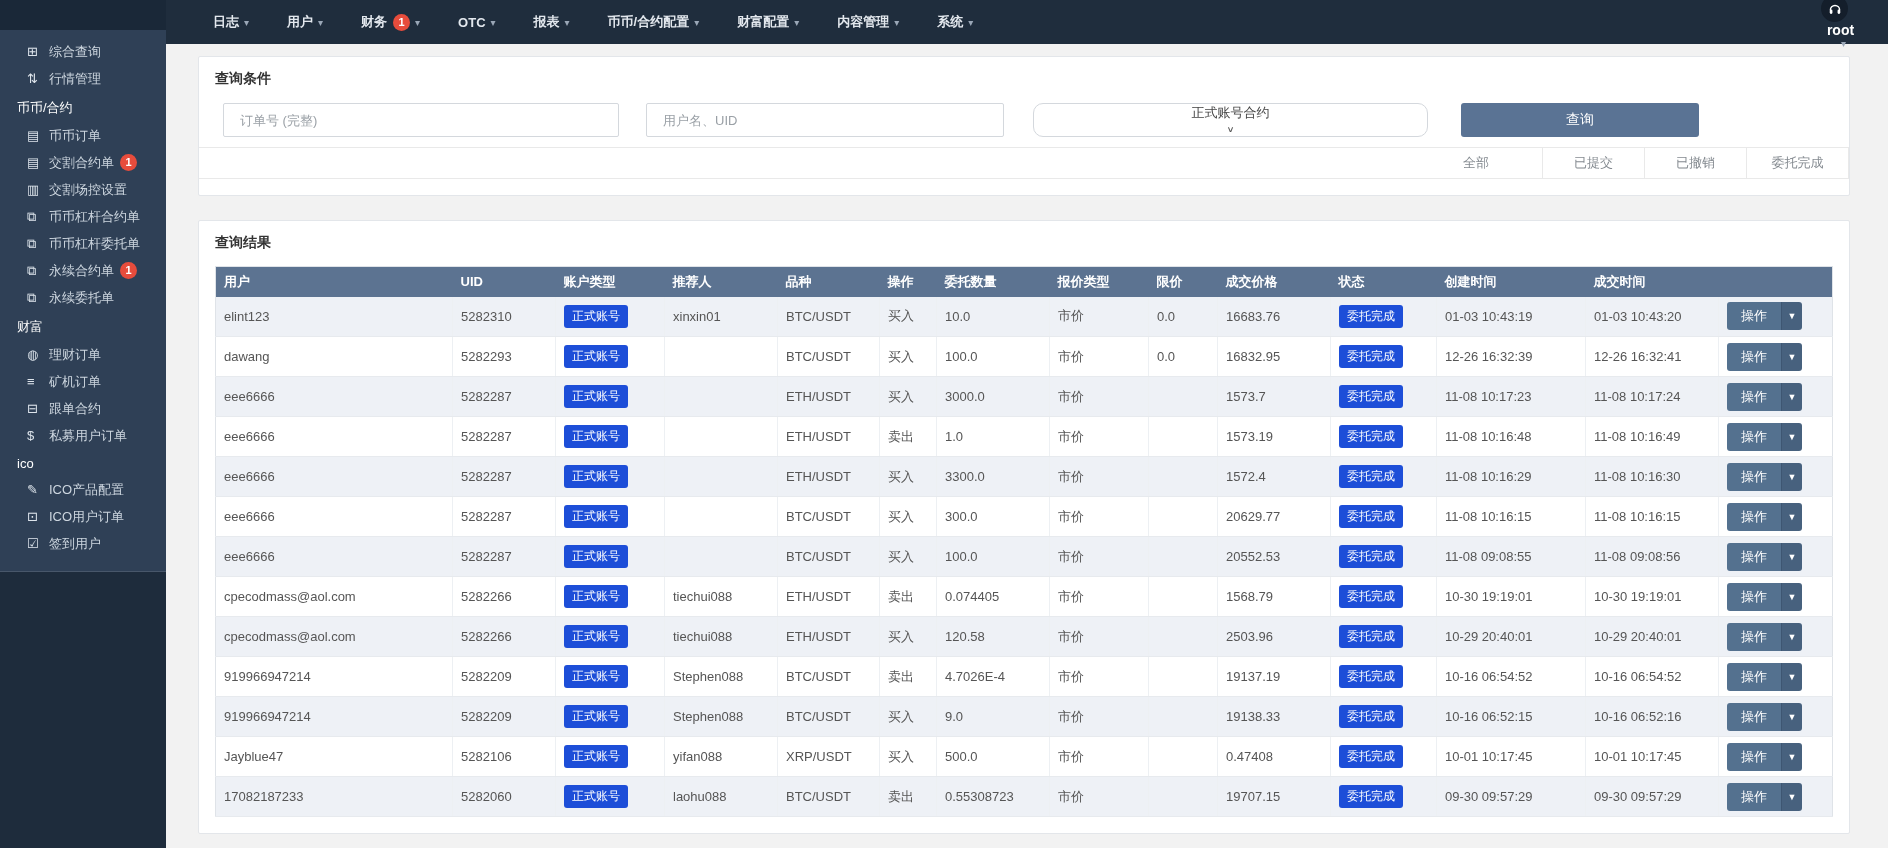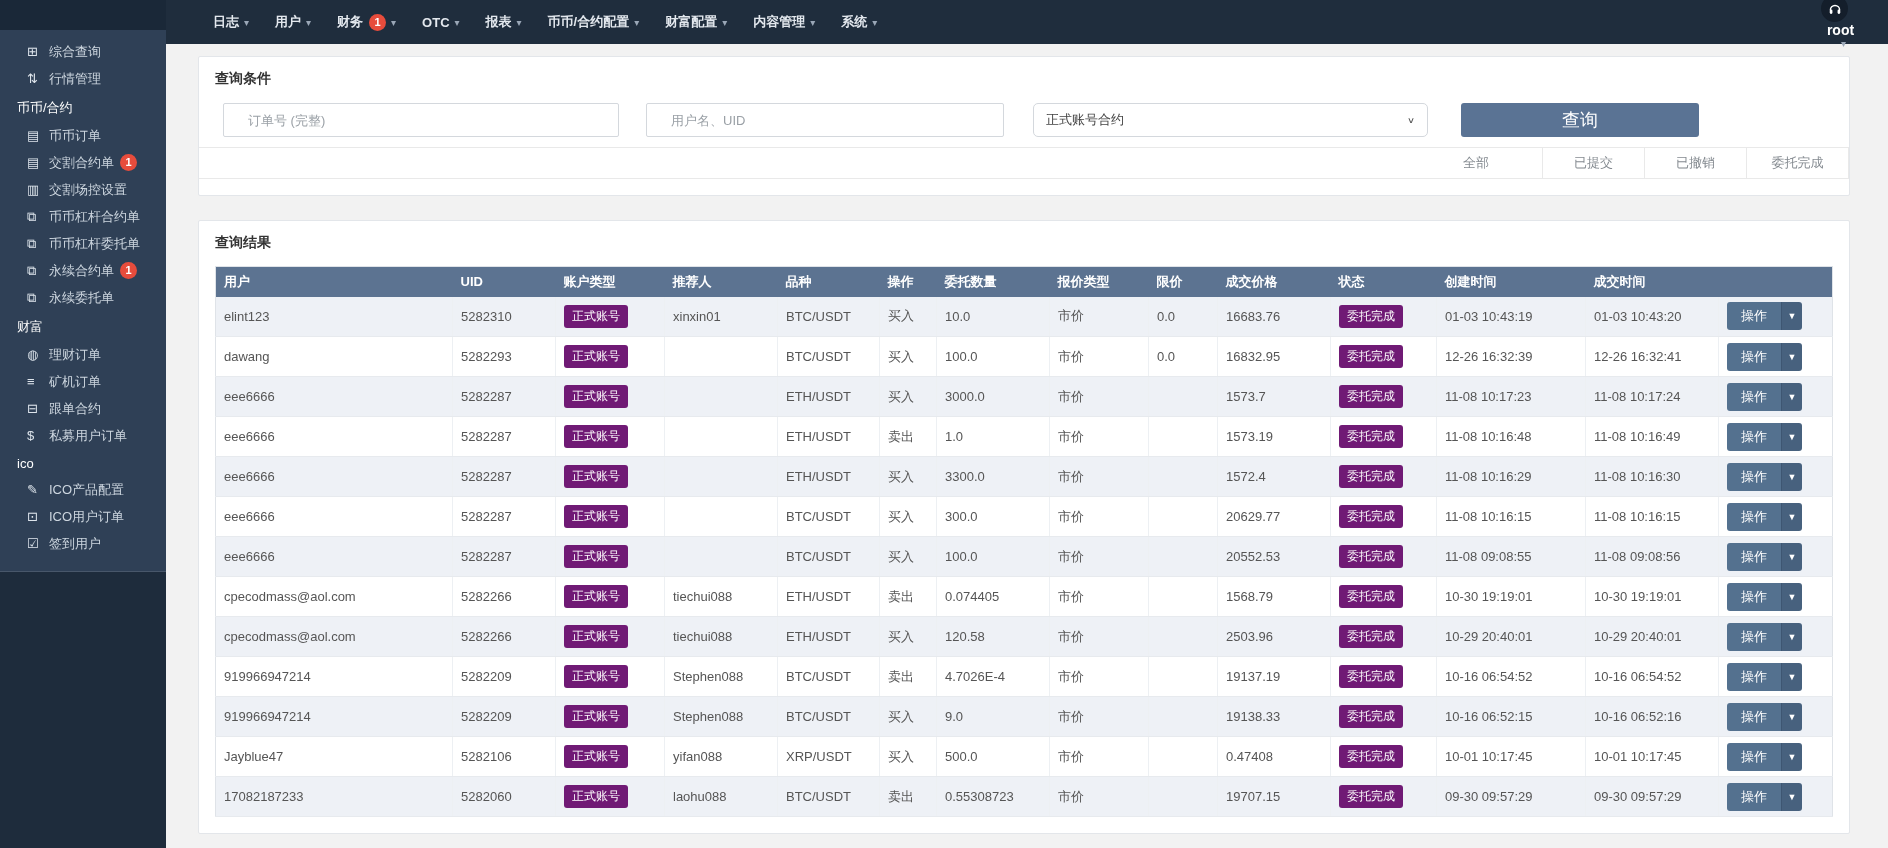--- a/index.html
+++ b/index.html
@@ -2,21 +2,21 @@
 <html><head>
 <meta charset="utf-8">
 <style>
   * { margin:0; padding:0; box-sizing:border-box; }
   html,body { width:1888px; height:848px; overflow:hidden;
     font-family:"Liberation Sans","DejaVu Sans",sans-serif; background:#f2f2f2; }
 
   
   .navbar { position:fixed; top:0; left:0; right:0; height:44px; background:#1f2d3d; z-index:5;
     display:flex; align-items:center; }
-  .nav-menus { display:flex; align-items:center; margin-left:200px; height:100%; }
+  .nav-menus { display:flex; align-items:center; margin-left:200px; height:100%;gap:12px; }
   .nav-item { display:flex; align-items:center; padding:0 13px; height:100%; cursor:pointer; }
   .nav-label { color:#e3e8ee; font-size:13px; font-weight:bold; }
   .nav-item .caret { color:#9aa7b7; font-size:10px; margin-left:5px; }
   .badge-red { display:inline-block; min-width:17px; height:17px; line-height:17px; padding:0 4px;
     margin-left:6px; background:#e74c3c; color:#fff; font-size:11px; font-weight:bold;
     border-radius:9px; text-align:center; }
   .nav-right { margin-left:auto; display:flex; align-items:center; margin-right:28px;flex-direction:column; }
   .avatar { width:27px; height:27px; border-radius:50%; background:#141e2b; display:flex;
     align-items:center; justify-content:center; margin-right:12px; }
   .nav-user { color:#fff; font-size:14px; font-weight:bold; }
@@ -39,50 +39,50 @@
   .main { margin-left:166px; padding:56px 38px 0 32px; }
   .page-title { display:flex; align-items:center; margin-bottom:12px; }
   .title-bar { width:4px; height:19px; background:#2c2c2c; margin-right:8px; }
   .page-title h1 { font-size:19px; color:#333; font-weight:normal; }
 
   .card { background:#fff; border:1px solid #e3e6ea; border-radius:2px; }
   .card-title { font-size:14px; font-weight:bold; color:#333; padding:13px 16px 0 16px; }
 
   .form-row { display:flex; align-items:center; margin:15px 24px 0 24px; }
   .txt-input { width:396px; height:34px; border:1px solid #d4d8dd; border-radius:2px;
-    padding:0 24px; font-size:13px; color:#333; outline:none; }
+    padding:0 16px; font-size:13px; color:#333; outline:none; }
   .txt-input::placeholder { color:#9aa0a6; }
   .txt-input + .txt-input { margin-left:27px; width:358px; }
-  .select { width:395px; height:34px; border:1px solid #d4d8dd; border-radius:5px; margin-left:29px;
+  .select { width:395px; height:34px; border:1px solid #d4d8dd; border-radius:10px; margin-left:29px;
     display:flex; align-items:center; justify-content:space-between; padding:0 12px;
-    font-size:13px; color:#444; cursor:pointer; background:#fff; }
+    font-size:13px; color:#444; cursor:pointer; background:#fff;flex-direction:column; }
   .select .sel-caret { color:#555; font-size:11px; transform:scaleY(.75); }
   .btn-search { width:238px; height:34px; margin-left:33px; background:#5a7394; color:#fff;
-    border:none; border-radius:3px; font-size:18px; cursor:pointer; }
+    border:none; border-radius:3px; font-size:14px; cursor:pointer; }
 
   .tabs { display:flex; margin-top:10px; border-top:1px solid #e9e9e9; border-bottom:1px solid #e9e9e9;justify-content:flex-end; }
   .tab { width:102px; height:30px; line-height:30px; text-align:center; color:#848a90;
     font-size:13px; border-right:1px solid #e9e9e9; cursor:pointer; }
   .tab:first-child { width:133px; }
   .card.query { padding-bottom:16px; }
 
   .card.results { margin-top:24px; padding:13px 16px 16px 16px; min-height:560px; }
   .card.results .card-title { padding:0; }
 
   table.grid { width:100%; border-collapse:collapse; table-layout:fixed; margin-top:14px;
     border:1px solid #dfe3e8; }
   table.grid th { background:#5c7391; color:#fff; font-size:13px; font-weight:bold;
     height:30px; text-align:left; padding:0 8px; overflow:hidden; white-space:nowrap; }
   table.grid td { height:40px; font-size:13px; color:#555; padding:0 8px;
     border-bottom:1px solid #e7eaee; border-right:1px solid #edf0f3; overflow:hidden; white-space:nowrap; }
   table.grid td:last-child { border-right:none; }
   table.grid tbody tr:nth-child(odd) { background:#eef1f6; }
   table.grid tbody tr:nth-child(even) { background:#fff; }
 
-  .badge-green { display:inline-block; background:#701a75; color:#fff; font-size:12px;
+  .badge-green { display:inline-block; background:#1d4ed8; color:#fff; font-size:12px;
     padding:3px 8px; border-radius:3px; }
 
   .split-btn { display:inline-flex; cursor:pointer; }
   .split-main { background:#54718f; color:#fff; font-size:13px; padding:5px 14px;
     border-radius:3px 0 0 3px; }
   .split-caret { background:#47617e; color:#fff; width:21px; display:flex; align-items:center;
     justify-content:center; font-size:9px; border-radius:0 3px 3px 0; border-left:1px solid #3e5672; }
 
   .c0{width:237px}.c1{width:103px}.c2{width:109px}.c3{width:113px}.c4{width:102px}
   .c5{width:57px}.c6{width:113px}.c7{width:99px}.c8{width:69px}.c9{width:113px}

